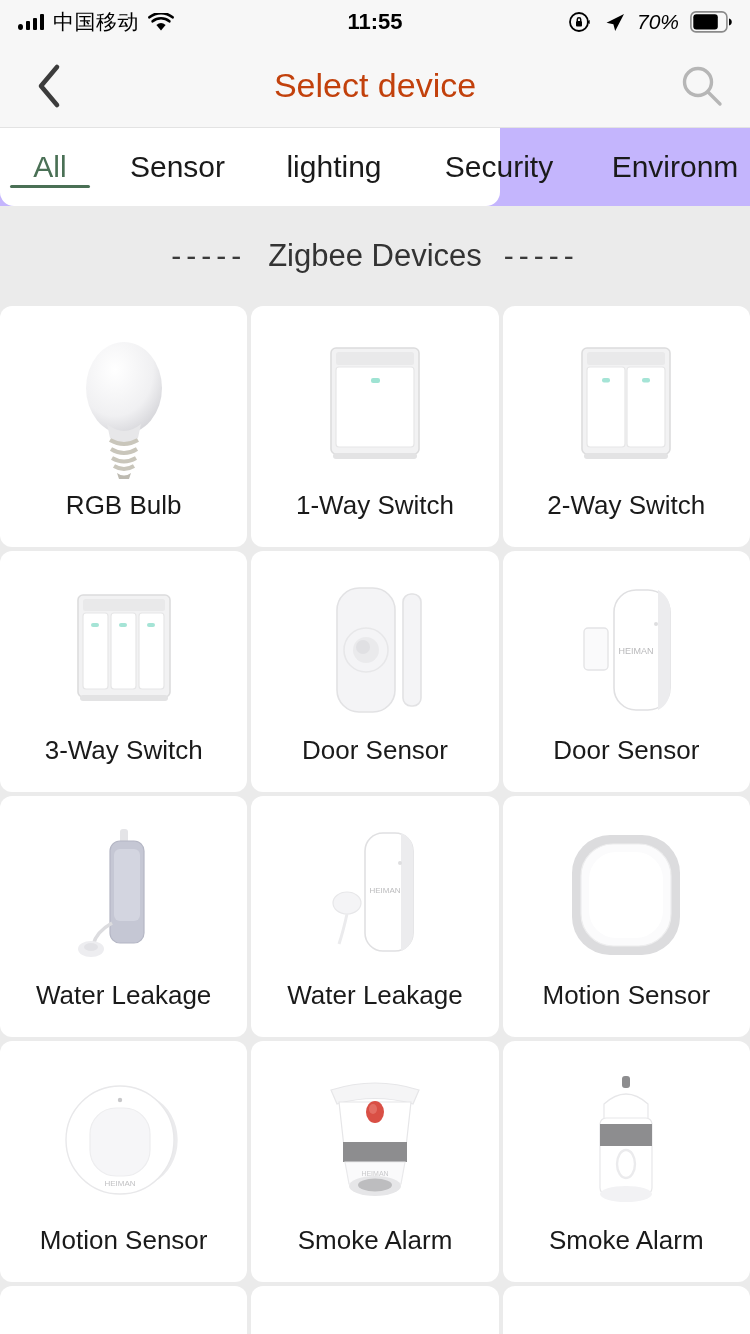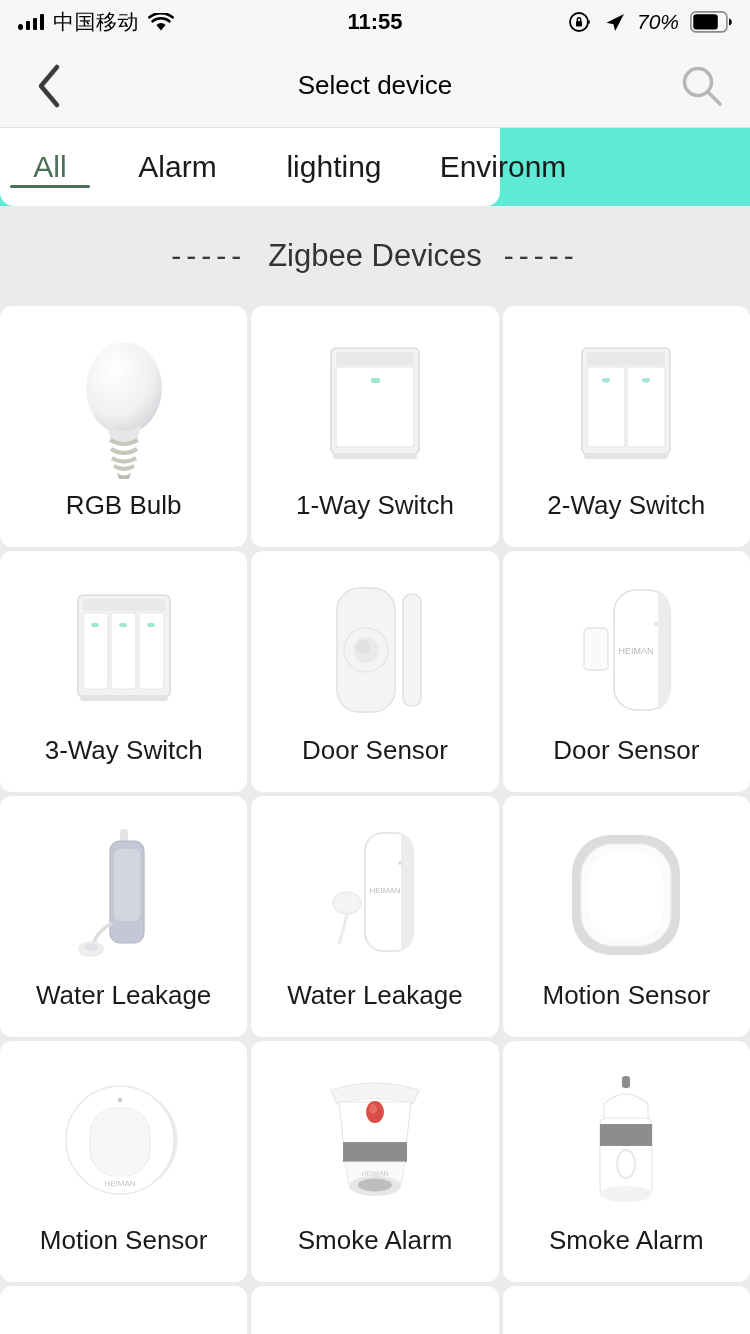--- a/index.html
+++ b/index.html
@@ -35,30 +35,30 @@
   .signal-bars i:nth-child(4){ height:16px; }
 
   
   .nav-bar{
     position:relative; height:84px; background:#f7f7f7;
     display:flex; align-items:center; padding:0 22px;
     border-bottom:1px solid #e3e3e3;
   }
   .nav-title{
     position:absolute; left:0; right:0; text-align:center;
-    font-size:26px; color:#000000; font-weight:400;
+    font-size:34px; color:#c2410c; font-weight:400;
   }
   .back-btn{ position:relative; z-index:2; width:54px; height:54px;
              display:flex; align-items:center; justify-content:center; cursor:pointer;}
   .search-btn{ position:absolute; right:20px; z-index:2; width:56px; height:56px;
                display:flex; align-items:center; justify-content:center; cursor:pointer;}
 
   
   .tab-strip{
-    position:relative; height:78px; background:#5eead4;
+    position:relative; height:78px; background:#c4b5fd;
     display:flex; align-items:stretch; overflow:hidden;
   }
   .tab-white-bg{
     position:absolute; left:0; top:0; height:78px; width:500px;
     background:#fff; border-bottom-left-radius:14px; border-bottom-right-radius:14px;
   }
   .tab{
     position:relative; z-index:2;
     display:flex; flex-direction:column; align-items:center; justify-content:center;
     padding:0 0; cursor:pointer; flex:0 0 auto;
@@ -165,25 +165,29 @@
   </div>
 
   <div class="tab-strip">
     <div class="tab-white-bg"></div>
 
     <div class="tab active" style="width:100px">
       <span class="tab-label">All</span>
       <span class="tab-underline"></span>
     </div>
     <div class="tab" style="width:155px">
-      <span class="tab-label">Alarm</span>
+      <span class="tab-label">Sensor</span>
 
     </div>
     <div class="tab" style="width:158px">
       <span class="tab-label">lighting</span>
+
+    </div>
+    <div class="tab" style="width:172px">
+      <span class="tab-label">Security</span>
 
     </div>
     <div class="tab" style="width:180px">
       <span class="tab-label">Environm</span>
 
     </div>
   </div>
 
   <div class="section-header">
     <span class="dashes">-----</span>

